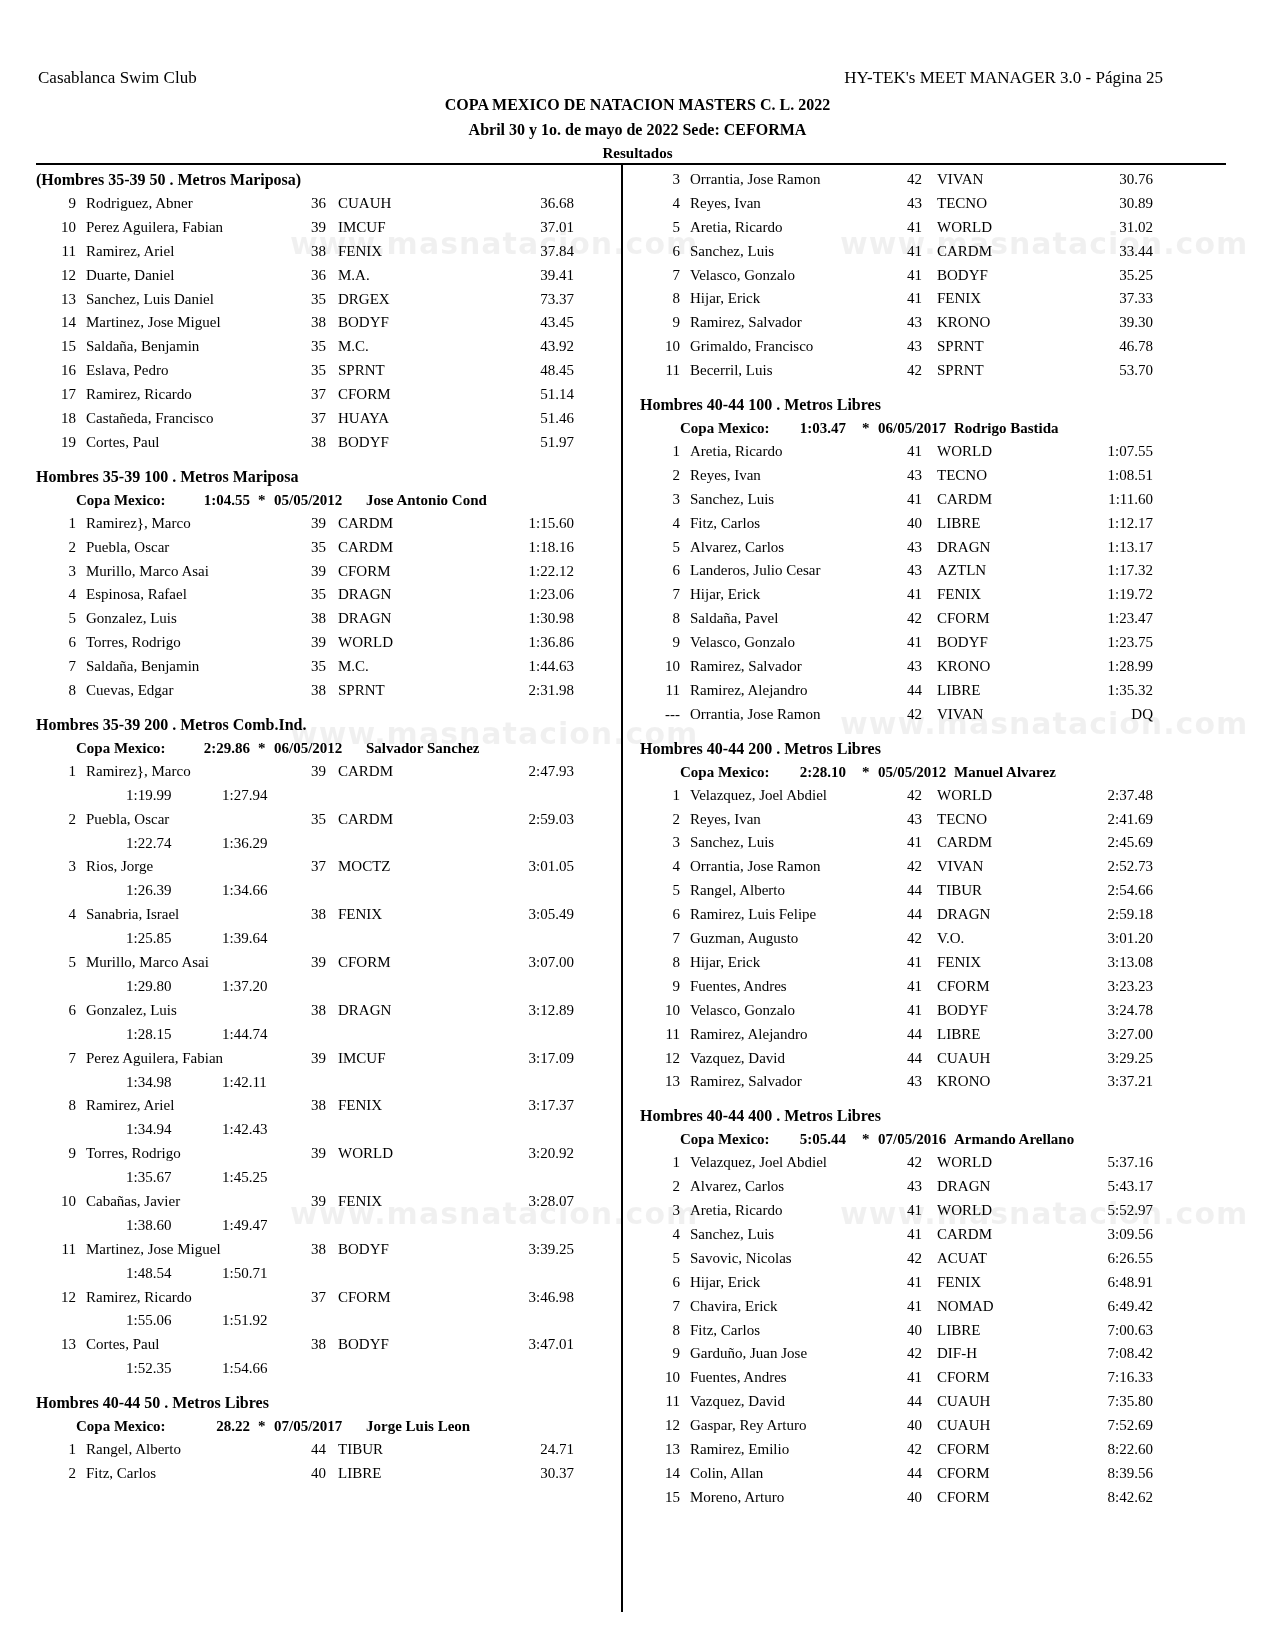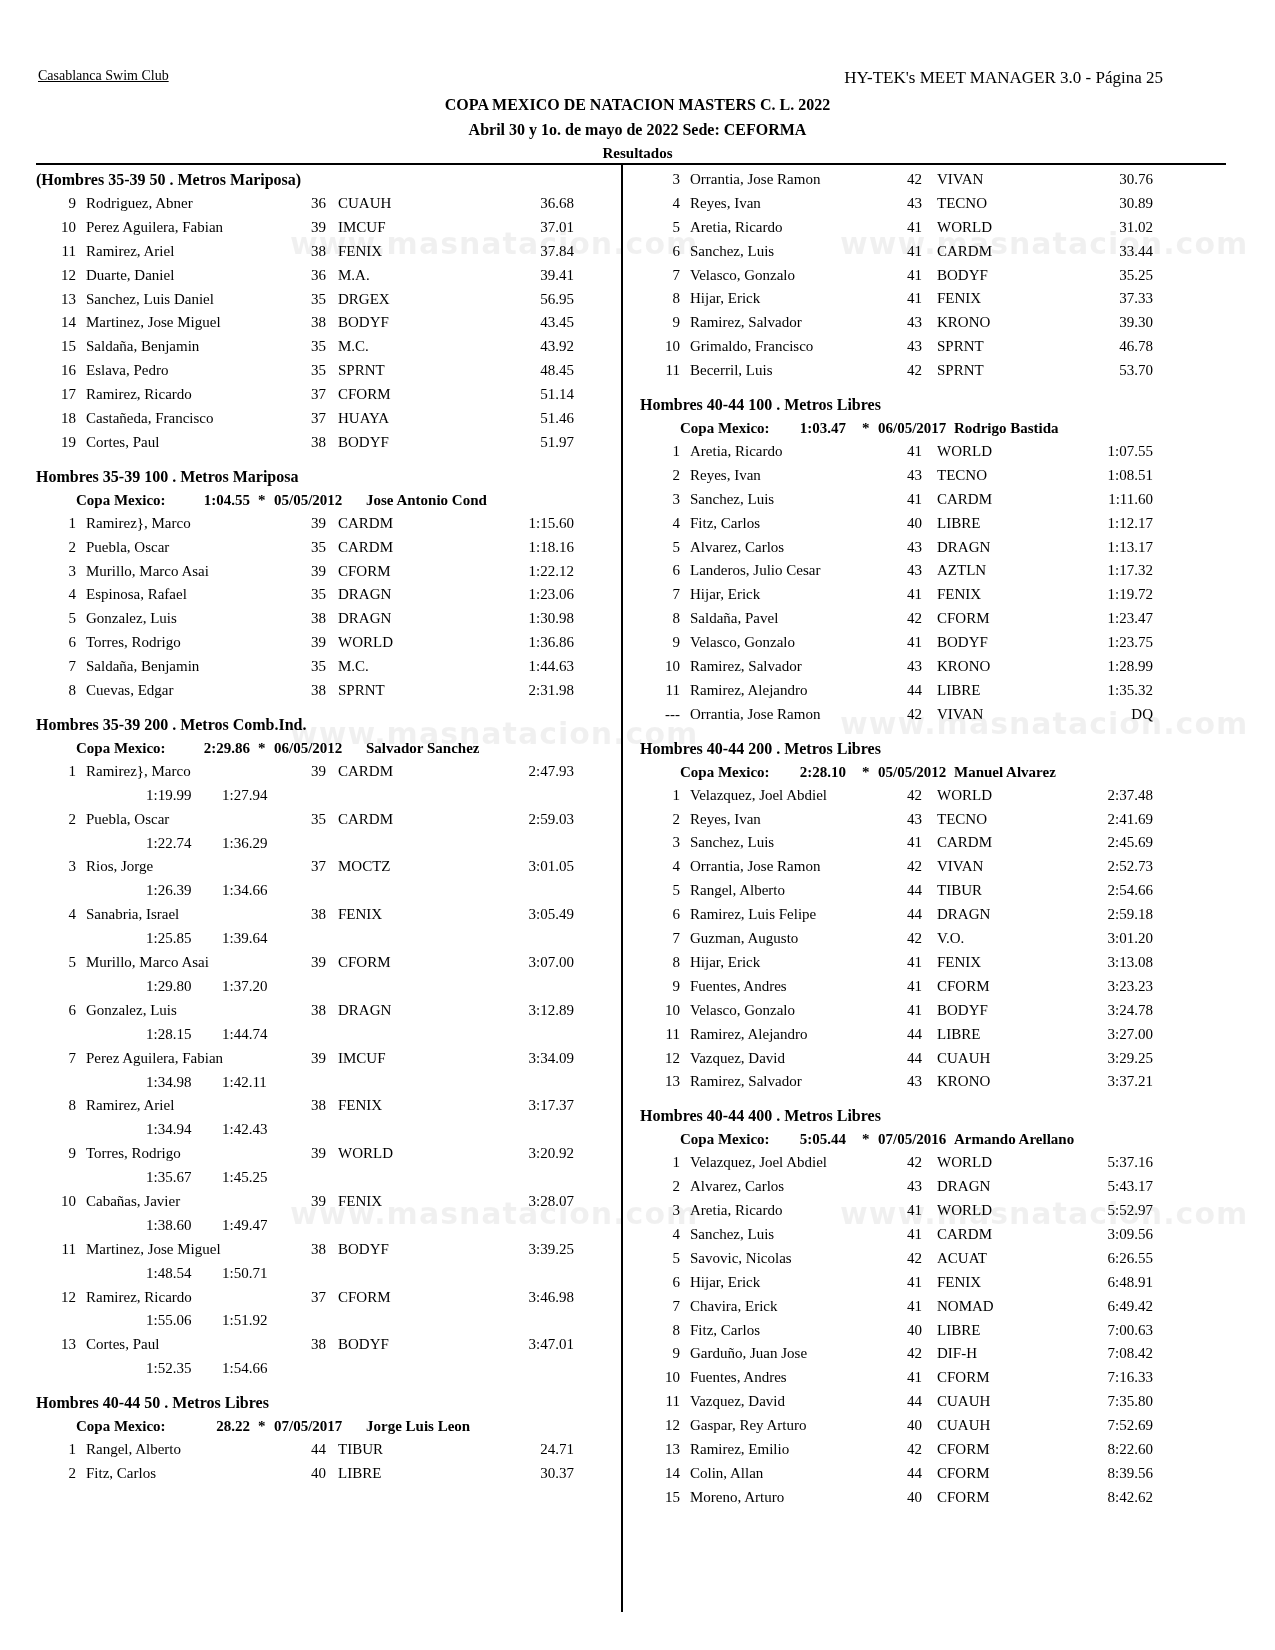--- a/index.html
+++ b/index.html
@@ -1,20 +1,20 @@
 <!DOCTYPE html>
 <html><head>
 <meta charset="utf-8">
 <style>
   html, body { margin: 0; padding: 0; background: #ffffff; }
   body {
     width: 1275px; height: 1650px; position: relative; overflow: hidden;
     font-family: "Liberation Serif", "DejaVu Serif", serif; color: #000;
   }
-  .hdr-left { position: absolute; left: 38px; top: 68px; font-size: 14px; text-decoration: underline; }
+  .hdr-left { position: absolute; left: 38px; top: 68px; font-size: 17px; }
   .hdr-right { position: absolute; right: 112px; top: 68px; font-size: 17px; }
   .title-block { position: absolute; left: 0; width: 1275px; text-align: center; font-weight: bold; }
   .t1 { top: 96px; font-size: 16px; }
   .t2 { top: 121px; font-size: 16px; }
   .t3 { top: 145px; font-size: 15px; }
   .hr { position: absolute; left: 36px; width: 1190px; top: 163px; height: 2px; background: #000; }
   .vr { position: absolute; left: 621px; top: 165px; width: 2px; height: 1447px; background: #000; }
 
   .col { position: absolute; top: 168px; width: 560px; }
   .col-left { left: 36px; }
@@ -32,21 +32,21 @@
 
   .row { position: relative; height: 23.9px; line-height: 23.9px; font-size: 15px; white-space: nowrap; }
   .row span { position: absolute; top: 0; }
   .c-place { left: 0; width: 40px; text-align: right; }
   .c-name { left: 50px; }
   .c-age { left: 270px; width: 20px; text-align: right; }
   .c-team { left: 302px; }
   .c-time { left: 420px; width: 118px; text-align: right; }
   .split { position: relative; height: 23.9px; line-height: 23.9px; font-size: 15px; }
   .split span { position: absolute; top: 0; }
-  .s1 { left: 90px; margin-left: 20px; }
+  .s1 { left: 90px; }
   .s2 { left: 186px; }
 
   .col-right .c-name { left: 50px; }
   .col-right .c-age { left: 262px; }
   .col-right .c-team { left: 297px; }
   .col-right .c-time { left: 380px; width: 133px; }
   .col-right .rec-label { left: 40px; }
   .col-right .rec-time { left: 132px; }
   .col-right .rec-star { left: 222px; }
   .col-right .rec-date { left: 238px; }
@@ -104,21 +104,21 @@
         <span class="c-name">Duarte, Daniel</span>
         <span class="c-age">36</span>
         <span class="c-team">M.A.</span>
         <span class="c-time">39.41</span>
       </div>
       <div class="row">
         <span class="c-place">13</span>
         <span class="c-name">Sanchez, Luis Daniel</span>
         <span class="c-age">35</span>
         <span class="c-team">DRGEX</span>
-        <span class="c-time">56.95</span>
+        <span class="c-time">73.37</span>
       </div>
       <div class="row">
         <span class="c-place">14</span>
         <span class="c-name">Martinez, Jose Miguel</span>
         <span class="c-age">38</span>
         <span class="c-team">BODYF</span>
         <span class="c-time">43.45</span>
       </div>
       <div class="row">
         <span class="c-place">15</span>
@@ -295,21 +295,21 @@
       </div>
       <div class="split">
         <span class="s1">1:28.15</span>
         <span class="s2">1:44.74</span>
       </div>
       <div class="row">
         <span class="c-place">7</span>
         <span class="c-name">Perez Aguilera, Fabian</span>
         <span class="c-age">39</span>
         <span class="c-team">IMCUF</span>
-        <span class="c-time">3:34.09</span>
+        <span class="c-time">3:17.09</span>
       </div>
       <div class="split">
         <span class="s1">1:34.98</span>
         <span class="s2">1:42.11</span>
       </div>
       <div class="row">
         <span class="c-place">8</span>
         <span class="c-name">Ramirez, Ariel</span>
         <span class="c-age">38</span>
         <span class="c-team">FENIX</span>

